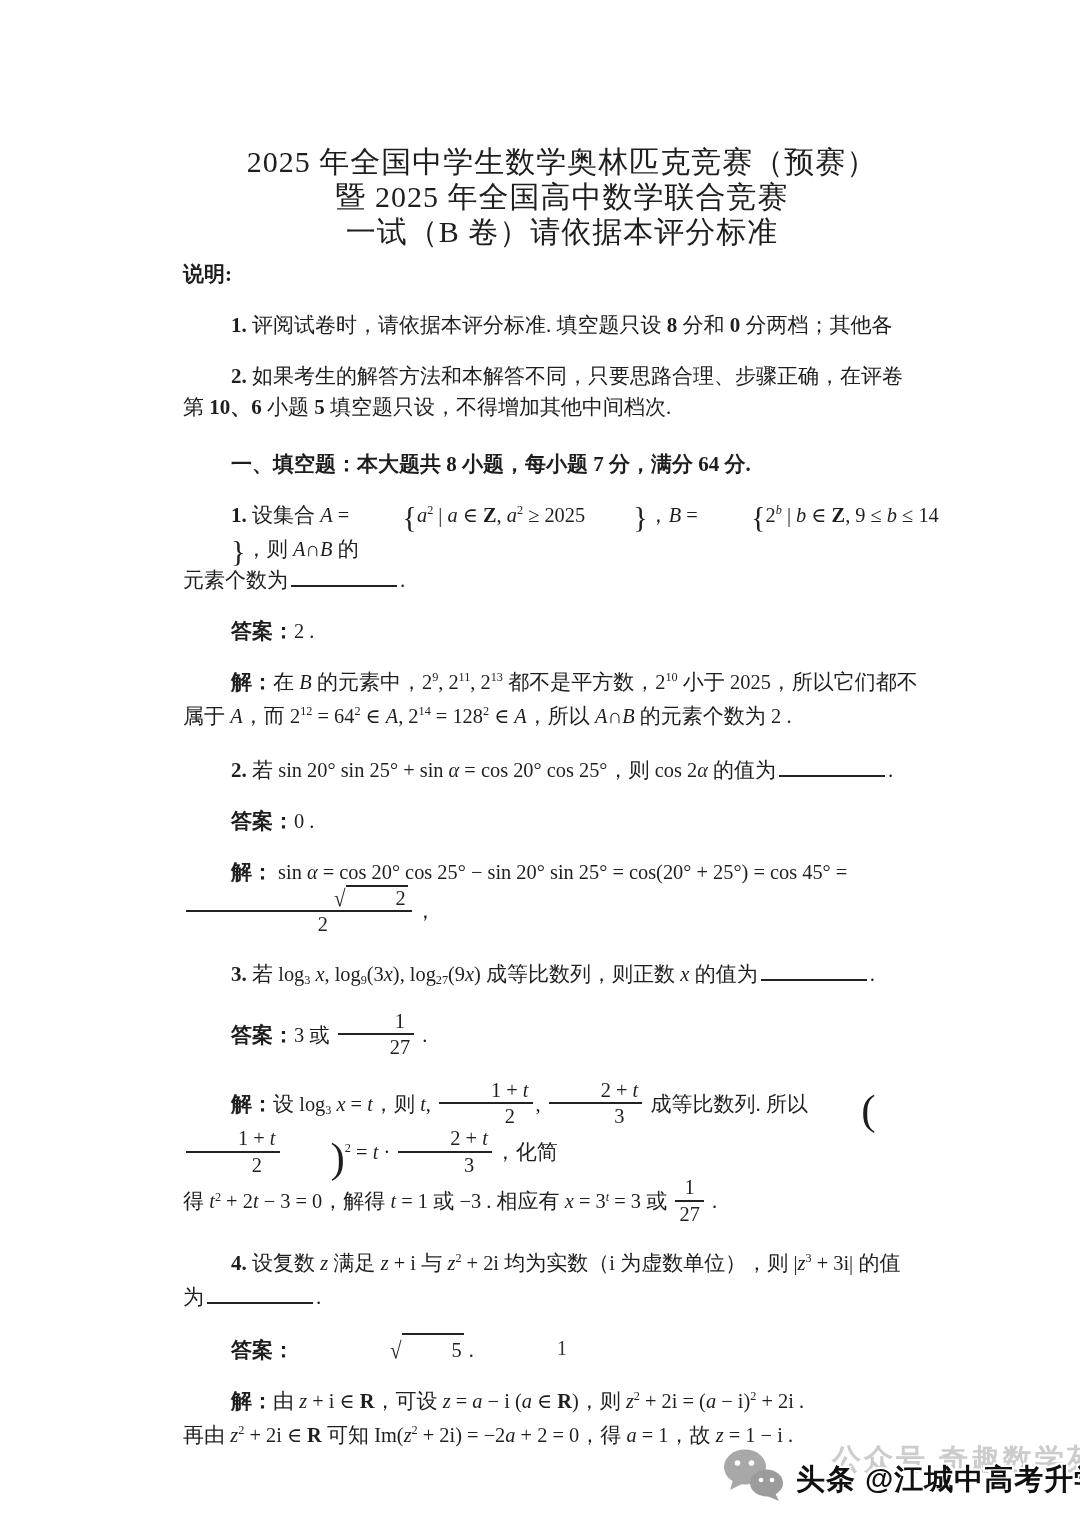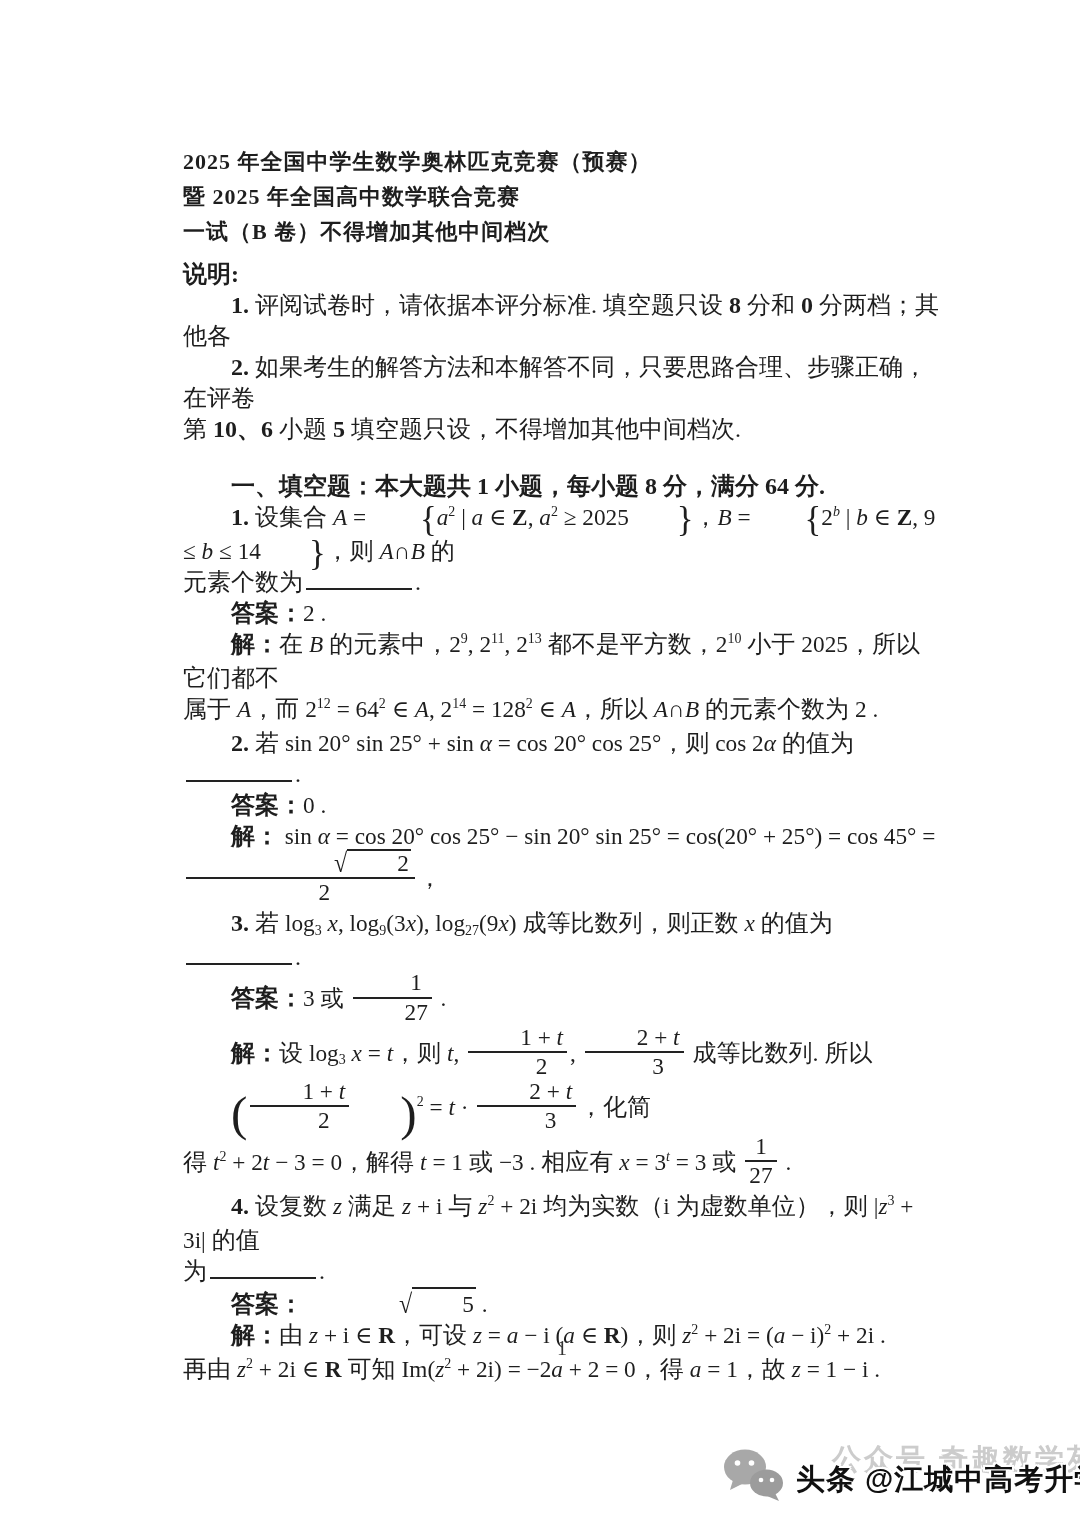--- a/index.html
+++ b/index.html
@@ -1,22 +1,22 @@
 <!DOCTYPE html>
 <html><head>
 <meta charset="utf-8">
 <style>
   html,body{margin:0;padding:0;background:#ffffff;}
   .page{position:relative;width:1080px;height:1527px;background:#ffffff;overflow:hidden;
         color:#1e1e1e;font-family:"Liberation Serif","DejaVu Serif",serif;}
   .doc{position:absolute;left:183px;top:144px;width:758px;}
   .title-block{margin-bottom:10px;}
-  .title-line{font-size:22px;font-weight:700;line-height:35px;letter-spacing:1px;}
-  .content .line{font-size:24px;line-height:31px;}
-  .ind{text-indent:48px;}
+  .title-line{font-size:30px;font-weight:400;text-align:center;line-height:35px;letter-spacing:1px;}
+  .content .line{font-size:21px;line-height:31px;}
+  .ind{text-indent:48px;margin-top:20px;}
   .gap{margin-top:26px;}
   .bd{font-weight:700;}
   .mi{font-style:italic;font-size:0.97em;}
   .mr{font-size:0.97em;}
   .sup{font-size:0.6em;position:relative;top:-0.6em;}
   .sub{font-size:0.6em;position:relative;top:0.28em;}
   .frac{display:inline-block;vertical-align:middle;text-align:center;margin:0 3px;transform:translateY(-3px);}
   .frac .fn{display:block;padding:0 4px 1px;line-height:1.05;}
   .frac .fd{display:block;border-top:2px solid #222;padding:1px 4px 0;line-height:1.05;}
   .sqrt{display:inline-block;white-space:nowrap;}
@@ -37,28 +37,28 @@
                        0 2px 0 #fff,0 -2px 0 #fff,2px 0 0 #fff,-2px 0 0 #fff;}
 </style>
 </head>
 <body>
 
 <div class="page">
   <div class="doc">
     <div class="title-block">
       <div class="title-line">2025 年全国中学生数学奥林匹克竞赛（预赛）</div>
       <div class="title-line">暨 2025 年全国高中数学联合竞赛</div>
-      <div class="title-line">一试（B 卷）不得增加其他中间档次</div>
+      <div class="title-line">一试（B 卷）请依据本评分标准</div>
     </div>
     <div class="content">
         <div class="line"><span class="zh bd">说明:</span></div>
         <div class="line ind"><span class="zh bd">1. </span><span class="zh">评阅试卷时，请依据本评分标准. 填空题只设 </span><span class="zh bd">8</span><span class="zh"> 分和 </span><span class="zh bd">0</span><span class="zh"> 分两档；其他各</span></div>
         <div class="line ind"><span class="zh bd">2. </span><span class="zh">如果考生的解答方法和本解答不同，只要思路合理、步骤正确，在评卷</span></div>
         <div class="line"><span class="zh">第 </span><span class="zh bd">10、6</span><span class="zh"> 小题 </span><span class="zh bd">5</span><span class="zh"> 填空题只设，不得增加其他中间档次.</span></div>
-        <div class="line ind gap"><span class="zh bd">一、填空题：本大题共 1 小题，每小题 8 分，满分 64 分.</span></div>
+        <div class="line ind gap"><span class="zh bd">一、填空题：本大题共 8 小题，每小题 7 分，满分 64 分.</span></div>
         <div class="line ind"><span class="zh bd">1. </span><span class="zh">设集合 </span><span class="mi">A</span><span class="mr"> = </span><span class="bp s1">{</span><span class="mi">a</span><span class="sup"><span class="mr">2</span></span><span class="mr"> | </span><span class="mi">a</span><span class="mr"> ∈ </span><span class="mr bd">Z</span><span class="mr">, </span><span class="mi">a</span><span class="sup"><span class="mr">2</span></span><span class="mr"> ≥ 2025</span><span class="bp s1">}</span><span class="zh">，</span><span class="mi">B</span><span class="mr"> = </span><span class="bp s1">{</span><span class="mr">2</span><span class="sup"><span class="mi">b</span></span><span class="mr"> | </span><span class="mi">b</span><span class="mr"> ∈ </span><span class="mr bd">Z</span><span class="mr">, 9 ≤ </span><span class="mi">b</span><span class="mr"> ≤ 14</span><span class="bp s1">}</span><span class="zh">，则 </span><span class="mi">A</span><span class="mr">∩</span><span class="mi">B</span><span class="zh"> 的</span></div>
         <div class="line"><span class="zh">元素个数为</span><span class="blank"></span><span class="zh">.</span></div>
         <div class="line ind"><span class="zh bd">答案：</span><span class="mr">2 .</span></div>
         <div class="line ind"><span class="zh bd">解：</span><span class="zh">在 </span><span class="mi">B</span><span class="zh"> 的元素中，</span><span class="mr">2</span><span class="sup"><span class="mr">9</span></span><span class="mr">, 2</span><span class="sup"><span class="mr">11</span></span><span class="mr">, 2</span><span class="sup"><span class="mr">13</span></span><span class="zh"> 都不是平方数，</span><span class="mr">2</span><span class="sup"><span class="mr">10</span></span><span class="zh"> 小于 </span><span class="mr">2025</span><span class="zh">，所以它们都不</span></div>
         <div class="line"><span class="zh">属于 </span><span class="mi">A</span><span class="zh">，而 </span><span class="mr">2</span><span class="sup"><span class="mr">12</span></span><span class="mr"> = 64</span><span class="sup"><span class="mr">2</span></span><span class="mr"> ∈ </span><span class="mi">A</span><span class="mr">, 2</span><span class="sup"><span class="mr">14</span></span><span class="mr"> = 128</span><span class="sup"><span class="mr">2</span></span><span class="mr"> ∈ </span><span class="mi">A</span><span class="zh">，所以 </span><span class="mi">A</span><span class="mr">∩</span><span class="mi">B</span><span class="zh"> 的元素个数为 </span><span class="mr">2 .</span></div>
         <div class="line ind"><span class="zh bd">2. </span><span class="zh">若 </span><span class="mr">sin 20° sin 25° + sin </span><span class="mi">α</span><span class="mr"> = cos 20° cos 25°</span><span class="zh">，则 </span><span class="mr">cos 2</span><span class="mi">α</span><span class="zh"> 的值为</span><span class="blank"></span><span class="zh">.</span></div>
         <div class="line ind"><span class="zh bd">答案：</span><span class="mr">0 .</span></div>
         <div class="line ind"><span class="zh bd">解：</span><span class="mr"> sin </span><span class="mi">α</span><span class="mr"> = cos 20° cos 25° − sin 20° sin 25° = cos(20° + 25°) = cos 45° = </span><span class="frac"><span class="fn"><span class="sqrt"><span class="rs">√</span><span class="rc"><span class="mr">2</span></span></span></span><span class="fd"><span class="mr">2</span></span></span><span class="zh">，</span></div>
         <div class="line ind"><span class="zh bd">3. </span><span class="zh">若 </span><span class="mr">log</span><span class="sub"><span class="mr">3</span></span><span class="mi"> x</span><span class="mr">, log</span><span class="sub"><span class="mr">9</span></span><span class="mr">(3</span><span class="mi">x</span><span class="mr">), log</span><span class="sub"><span class="mr">27</span></span><span class="mr">(9</span><span class="mi">x</span><span class="mr">)</span><span class="zh"> 成等比数列，则正数 </span><span class="mi">x</span><span class="zh"> 的值为</span><span class="blank"></span><span class="zh">.</span></div>
         <div class="line ind"><span class="zh bd">答案：</span><span class="mr">3 或 </span><span class="frac"><span class="fn"><span class="mr">1</span></span><span class="fd"><span class="mr">27</span></span></span><span class="mr"> .</span></div>

